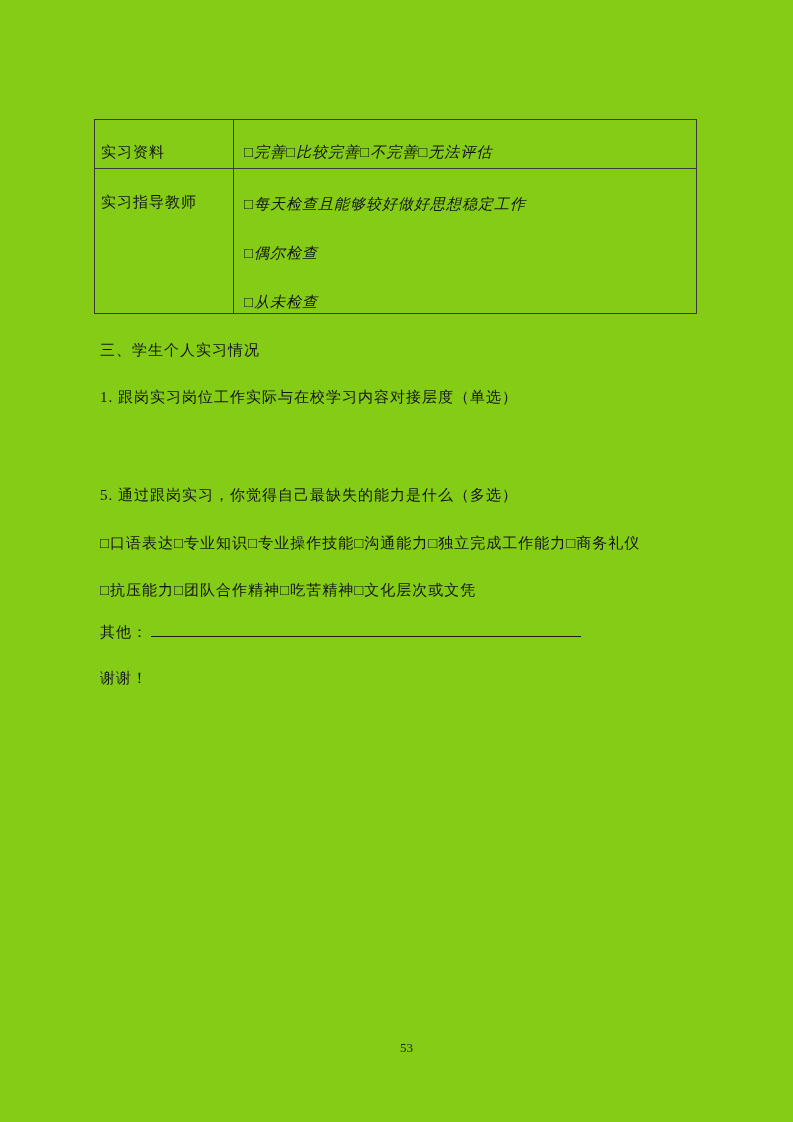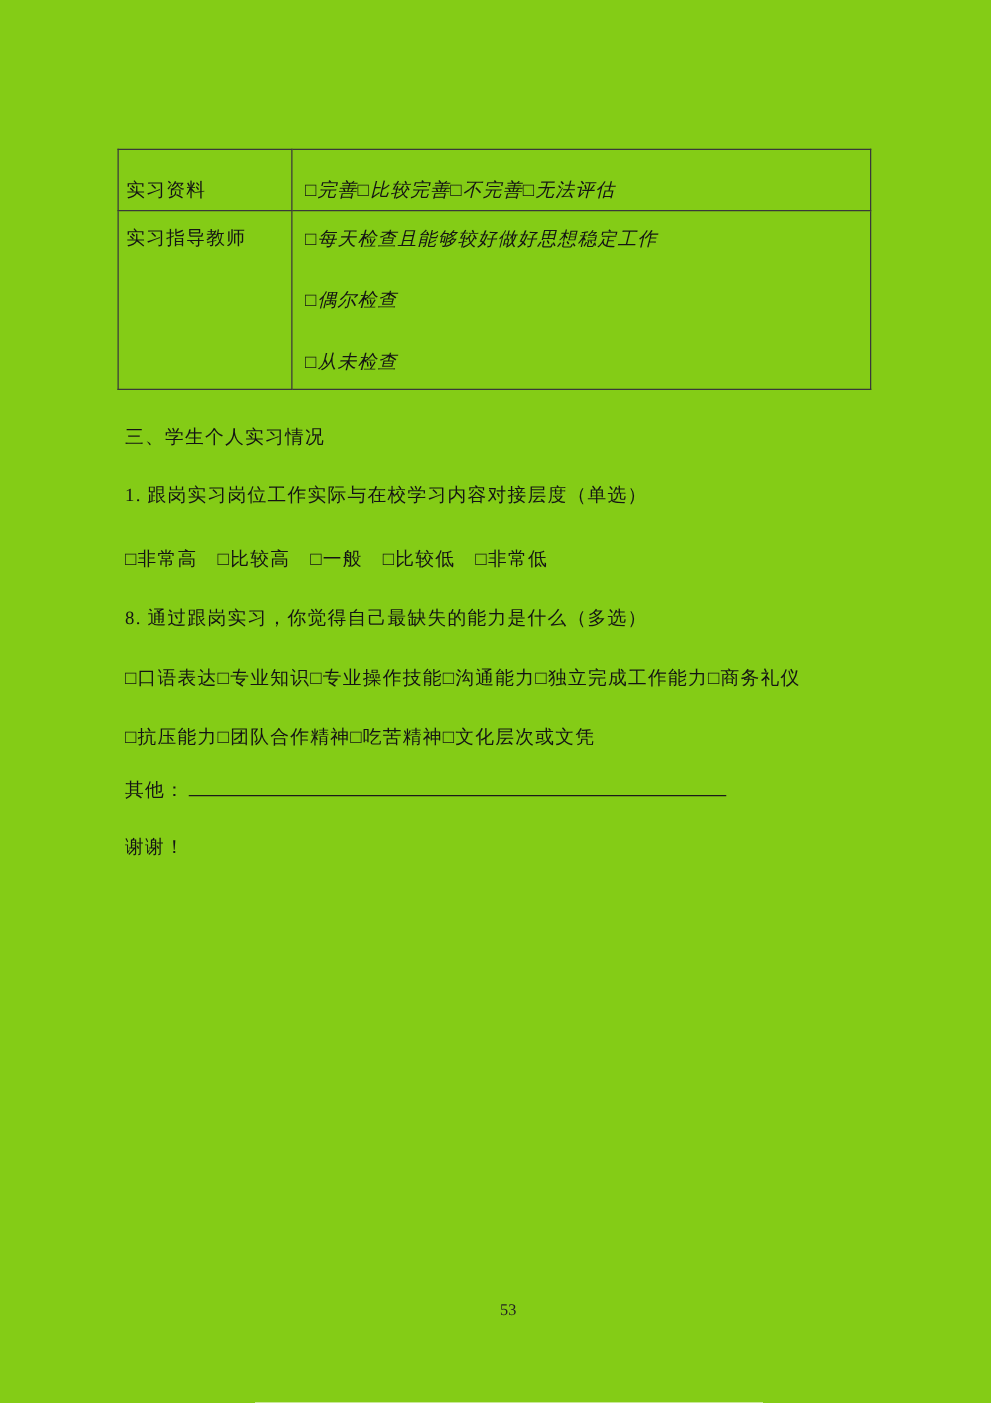--- a/index.html
+++ b/index.html
@@ -19,21 +19,21 @@
     table-layout:fixed;
     font-size:15px;
   }
   .form-table td {
     border:1px solid #3a3a3a;
     vertical-align:top;
     letter-spacing:1px;
   }
   .col-label { width:139px; padding-left:6px; }
   .row1 td { height:49px; vertical-align:bottom; padding-bottom:6px; }
-  .row2 td { height:143px; padding-top:12px; }
+  .row2 td { height:143px; padding-top:24px; }
   .col-options { padding-left:10px;font-style:italic; }
   .opt-line { line-height:22px; margin-bottom:27px; white-space:nowrap; }
   .opt-line:last-child { margin-bottom:0; }
   .line {
     position:absolute; left:100px;
     font-size:15px; line-height:21px;
     letter-spacing:1px;
     white-space:nowrap;
   }
   .blank {
@@ -77,23 +77,22 @@
         <div class="opt-line">□从未检查</div>
       </td>
     </tr>
   </tbody>
     </table>
 
   <div class="line" style="top:340px">三、学生个人实习情况</div>
 
   <div class="line" style="top:387px">1. 跟岗实习岗位工作实际与在校学习内容对接层度（单选）</div>
 
-  <div class="line" style="top:438px">□非常高　□比较高　□一般　□比较低　□非常低</div>
 
-  <div class="line" style="top:485px">8. 通过跟岗实习，你觉得自己最缺失的能力是什么（多选）</div>
+  <div class="line" style="top:485px">5. 通过跟岗实习，你觉得自己最缺失的能力是什么（多选）</div>
 
   <div class="line" style="top:533px">□口语表达□专业知识□专业操作技能□沟通能力□独立完成工作能力□商务礼仪</div>
 
   <div class="line" style="top:580px">□抗压能力□团队合作精神□吃苦精神□文化层次或文凭</div>
 
   <div class="line" style="top:622px">
     <span>其他：</span><span class="blank"></span>
   </div>
 
   <div class="line" style="top:668px">谢谢！</div>

